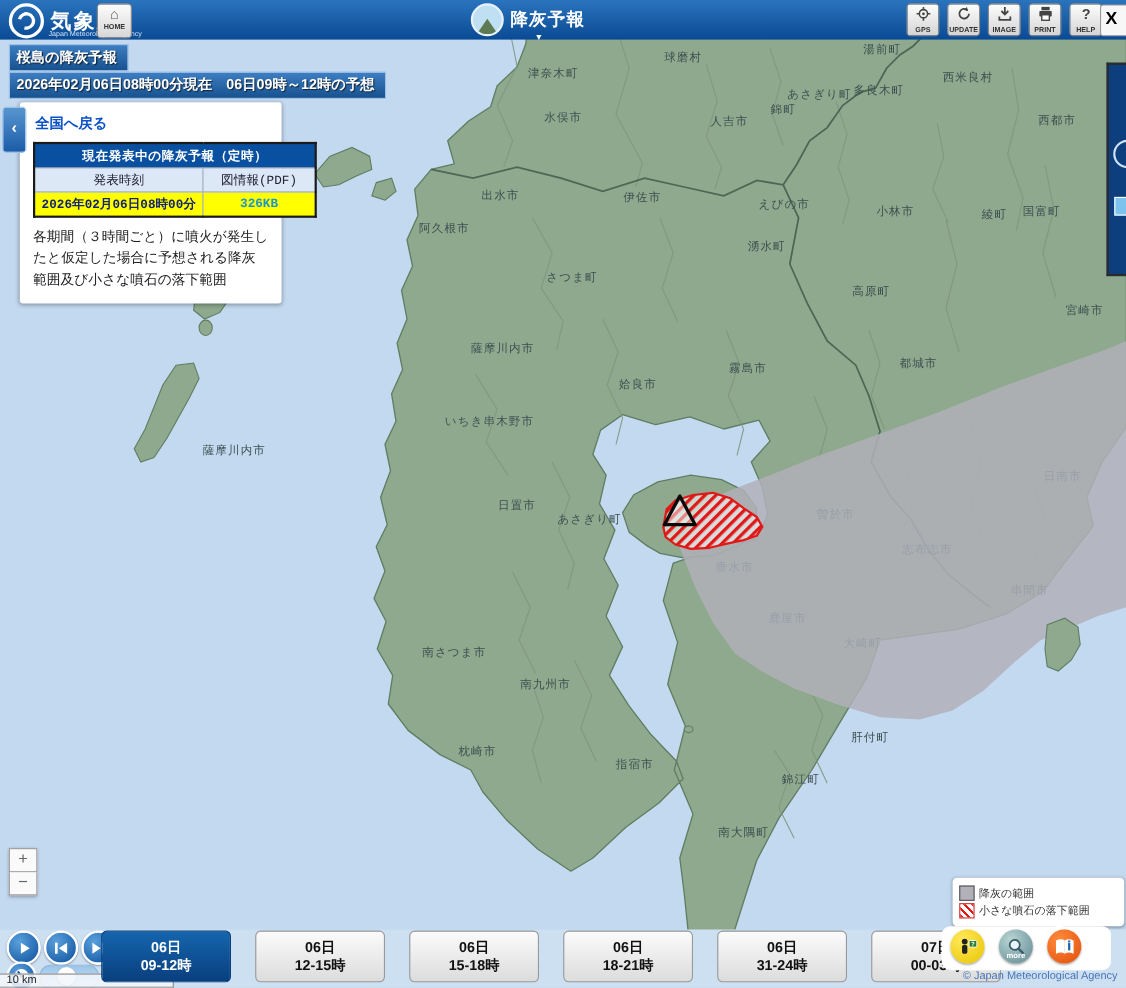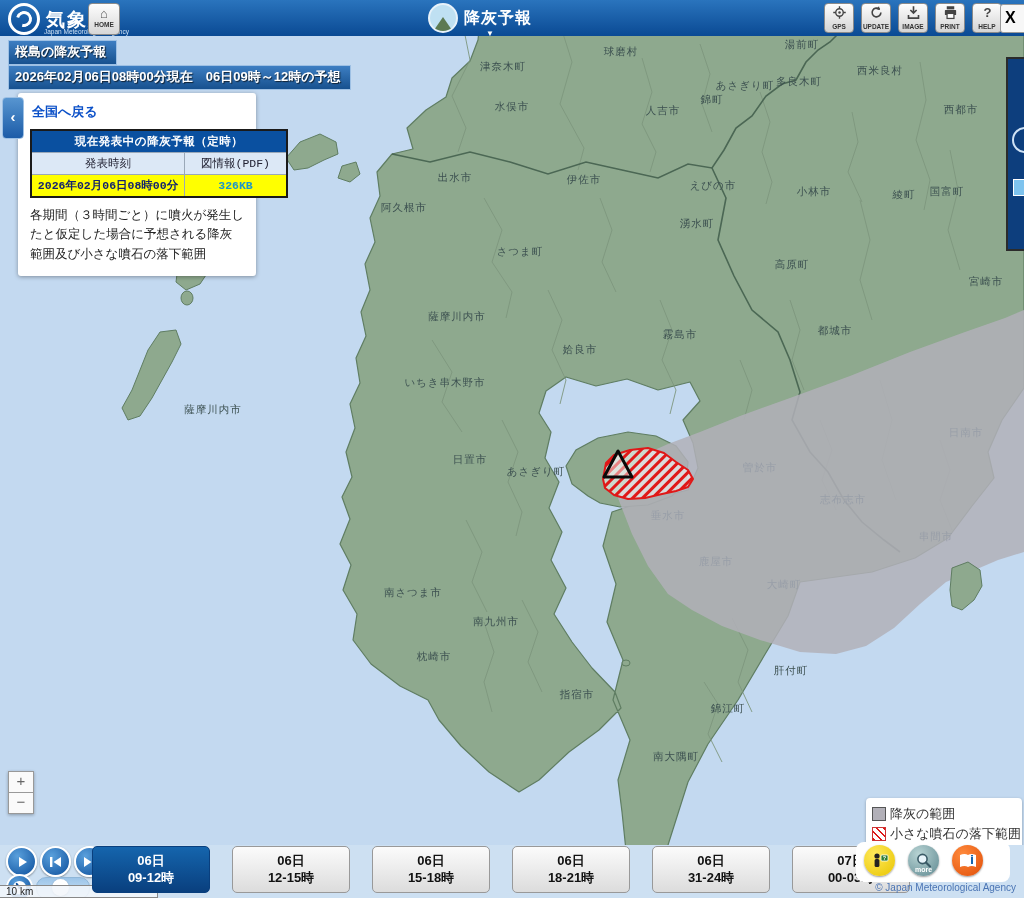--- a/index.html
+++ b/index.html
@@ -61,21 +61,21 @@
   .map-label.faint{color:#989ea8;}
   
   .zoom-ctrl{position:absolute;left:8px;top:771px;z-index:20;box-shadow:0 1px 3px rgba(0,0,0,.3);}
   .zoom-btn{width:24px;height:20px;background:#fafafa;border:1px solid #999;color:#666;
     font-size:15px;text-align:center;line-height:18px;cursor:pointer;}
   
   .legend{position:absolute;left:866px;top:798px;width:144px;background:#fff;border-radius:4px;
     padding:5px 6px;box-shadow:0 1px 3px rgba(0,0,0,.3);z-index:22;}
   .legend::after{content:"";position:absolute;left:92px;bottom:-9px;border:5px solid transparent;border-top:6px solid #fff;}
   .legend-row{display:flex;align-items:center;gap:4px;margin:2px 0;}
-  .legend-row .txt{font-size:13px;color:#333;white-space:nowrap;}
+  .legend-row .txt{font-size:10px;color:#333;white-space:nowrap;}
   .sw-ash{width:12px;height:12px;background:#b2b0b8;border:1px solid #555;flex:0 0 auto;}
   .sw-stone{width:12px;height:12px;border:1px solid #cc3333;flex:0 0 auto;
     background:repeating-linear-gradient(45deg,#e01818 0 2px,#fff 2px 5px);}
   
   .bottom-bar{position:absolute;left:0;top:845px;width:1024px;height:53px;background:#cde0f2;z-index:25;}
   .pc-btn{position:absolute;width:27px;height:27px;border-radius:50%;cursor:pointer;
     background:radial-gradient(circle at 35% 30%,#5aa0dc,#0c4f9c);border:2px solid #fff;
     box-shadow:0 1px 2px rgba(0,0,0,.4);display:flex;align-items:center;justify-content:center;}
   .gauge-btn{position:absolute;left:6px;top:29px;width:23px;height:23px;border-radius:50%;cursor:pointer;
     background:radial-gradient(circle at 35% 30%,#5aa0dc,#0c4f9c);border:2px solid #fff;
@@ -208,21 +208,21 @@
     <span class="map-label" style="left: 835px; top: 331px;">都城市</span>
     <span class="map-label" style="left: 457px; top: 317px;">薩摩川内市</span>
     <span class="map-label" style="left: 213px; top: 410px;">薩摩川内市</span>
     <span class="map-label" style="left: 580px; top: 350px;">姶良市</span>
     <span class="map-label" style="left: 680px; top: 335px; text-align: right;">霧島市</span>
     <span class="map-label" style="left: 445px; top: 383px;">いちき串木野市</span>
     <span class="map-label" style="left: 470px; top: 460px;">日置市</span>
     <span class="map-label" style="left: 536px; top: 472px;">あさぎり町</span>
     <span class="map-label" style="left: 413px; top: 593px;">南さつま市</span>
     <span class="map-label" style="left: 496px; top: 622px;">南九州市</span>
-    <span class="map-label" style="left: 434px; top: 657px;">枕崎市</span>
+    <span class="map-label" style="left: 434px; top: 683px;">枕崎市</span>
     <span class="map-label" style="left: 577px; top: 695px;">指宿市</span>
     <span class="map-label" style="left: 791px; top: 671px;">肝付町</span>
     <span class="map-label" style="left: 728px; top: 709px;">錦江町</span>
     <span class="map-label" style="left: 676px; top: 757px;">南大隅町</span>
     <span class="map-label faint" style="left: 668px; top: 516px;">垂水市</span>
     <span class="map-label faint" style="left: 760px; top: 468px;">曽於市</span>
     <span class="map-label faint" style="left: 716px; top: 562px;">鹿屋市</span>
     <span class="map-label faint" style="left: 784px; top: 585px;">大崎町</span>
     <span class="map-label faint" style="left: 843px; top: 500px;">志布志市</span>
     <span class="map-label faint" style="left: 936px; top: 537px;">串間市</span>

